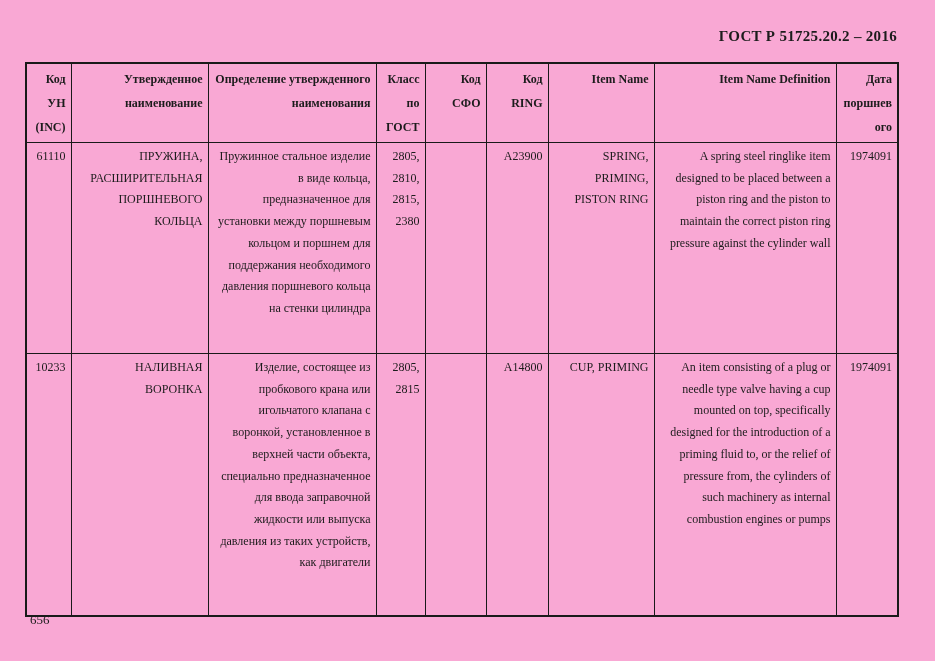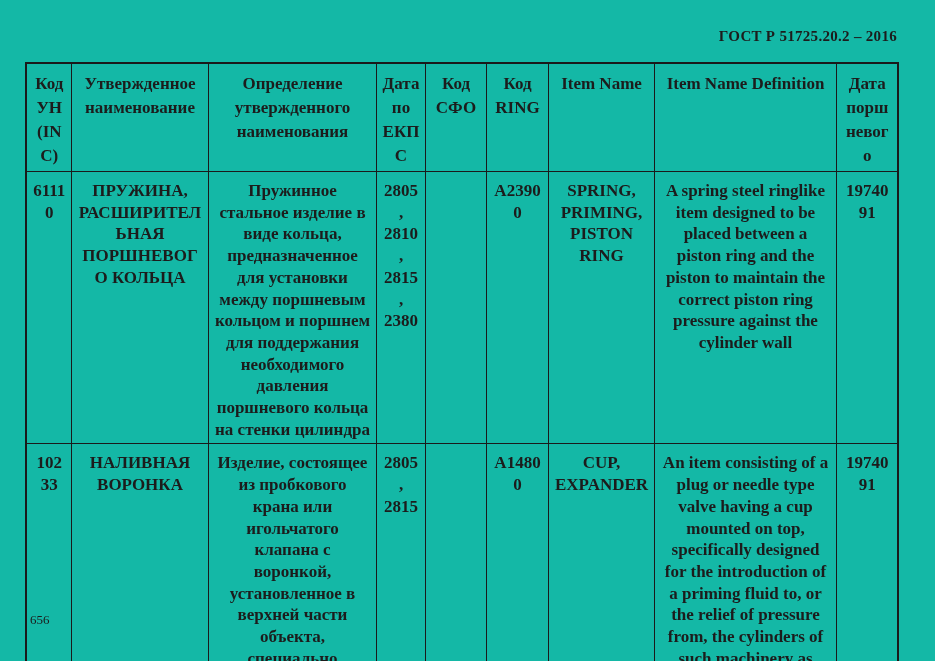--- a/index.html
+++ b/index.html
@@ -1,21 +1,21 @@
 <!DOCTYPE html>
 <html><head>
 <meta charset="utf-8">
 <style>
   * { margin: 0; padding: 0; box-sizing: border-box; }
   html, body { background: #ffffff; }
   .page {
     position: relative;
     width: 935px;
     height: 661px;
-    background: #14b8a6;
+    background: #f9a8d4;
     font-family: "Liberation Serif", "DejaVu Serif", serif;
     color: #1c1c1c;
     overflow: hidden;
   }
   .doc-header {
     position: absolute;
     top: 28px;
     right: 38px;
     font-size: 15px;
     font-weight: bold;
@@ -27,32 +27,32 @@
     left: 25px;
     top: 62px;
     width: 872px;
     border-collapse: collapse;
     table-layout: fixed;
     border: 2px solid #1a1a1a;
   }
   table.catalog th, table.catalog td {
     border: 1px solid #1a1a1a;
     vertical-align: top;
-    text-align: center;
-    padding: 8px 5px 3px 6px;
-    font-size: 17px;
+    text-align: right;
+    padding: 3px 5px 3px 6px;
+    font-size: 12px;
     overflow-wrap: break-word;
     word-wrap: break-word;
   }
   table.catalog th {
     font-weight: bold;
     line-height: 24px;
   }
   table.catalog td {
-    font-weight: bold;
+    font-weight: normal;
     line-height: 21.7px;
     margin-left: 42px;
   }
   tr.hdr { height: 74px; }
   tr.r0  { height: 211px; }
   tr.r1  { height: 262px; }
   .page-number {
     position: absolute;
     left: 30px;
     top: 612px;
@@ -76,21 +76,21 @@
       <col style="width:62px">
       <col style="width:106px">
       <col style="width:182px">
       <col style="width:62px">
     </colgroup>
     <thead>
       <tr class="hdr">
         <th>Код УН (INC)</th>
         <th>Утвержденное наименование</th>
         <th>Определение утвержденного наименования</th>
-        <th>Дата по ЕКПС</th>
+        <th>Класс по ГОСТ</th>
         <th>Код СФО</th>
         <th>Код RING</th>
         <th>Item Name</th>
         <th>Item Name Definition</th>
         <th>Дата поршневого</th>
       </tr>
     </thead>
     <tbody>
       <tr class="r0">
         <td>61110</td>
@@ -103,21 +103,21 @@
         <td>A spring steel ringlike item designed to be placed between a piston ring and the piston to maintain the correct piston ring pressure against the cylinder wall</td>
         <td>1974091</td>
       </tr>
       <tr class="r1">
         <td>10233</td>
         <td>НАЛИВНАЯ ВОРОНКА</td>
         <td>Изделие, состоящее из пробкового крана или игольчатого клапана с воронкой, установленное в верхней части объекта, специально предназначенное для ввода заправочной жидкости или выпуска давления из таких устройств, как двигатели</td>
         <td>2805, 2815</td>
         <td></td>
         <td>A14800</td>
-        <td>CUP, EXPANDER</td>
+        <td>CUP, PRIMING</td>
         <td>An item consisting of a plug or needle type valve having a cup mounted on top, specifically designed for the introduction of a priming fluid to, or the relief of pressure from, the cylinders of such machinery as internal combustion engines or pumps</td>
         <td>1974091</td>
       </tr>
     </tbody>
   </table>
 
   <div class="page-number">656</div>
 
 </div>
 

